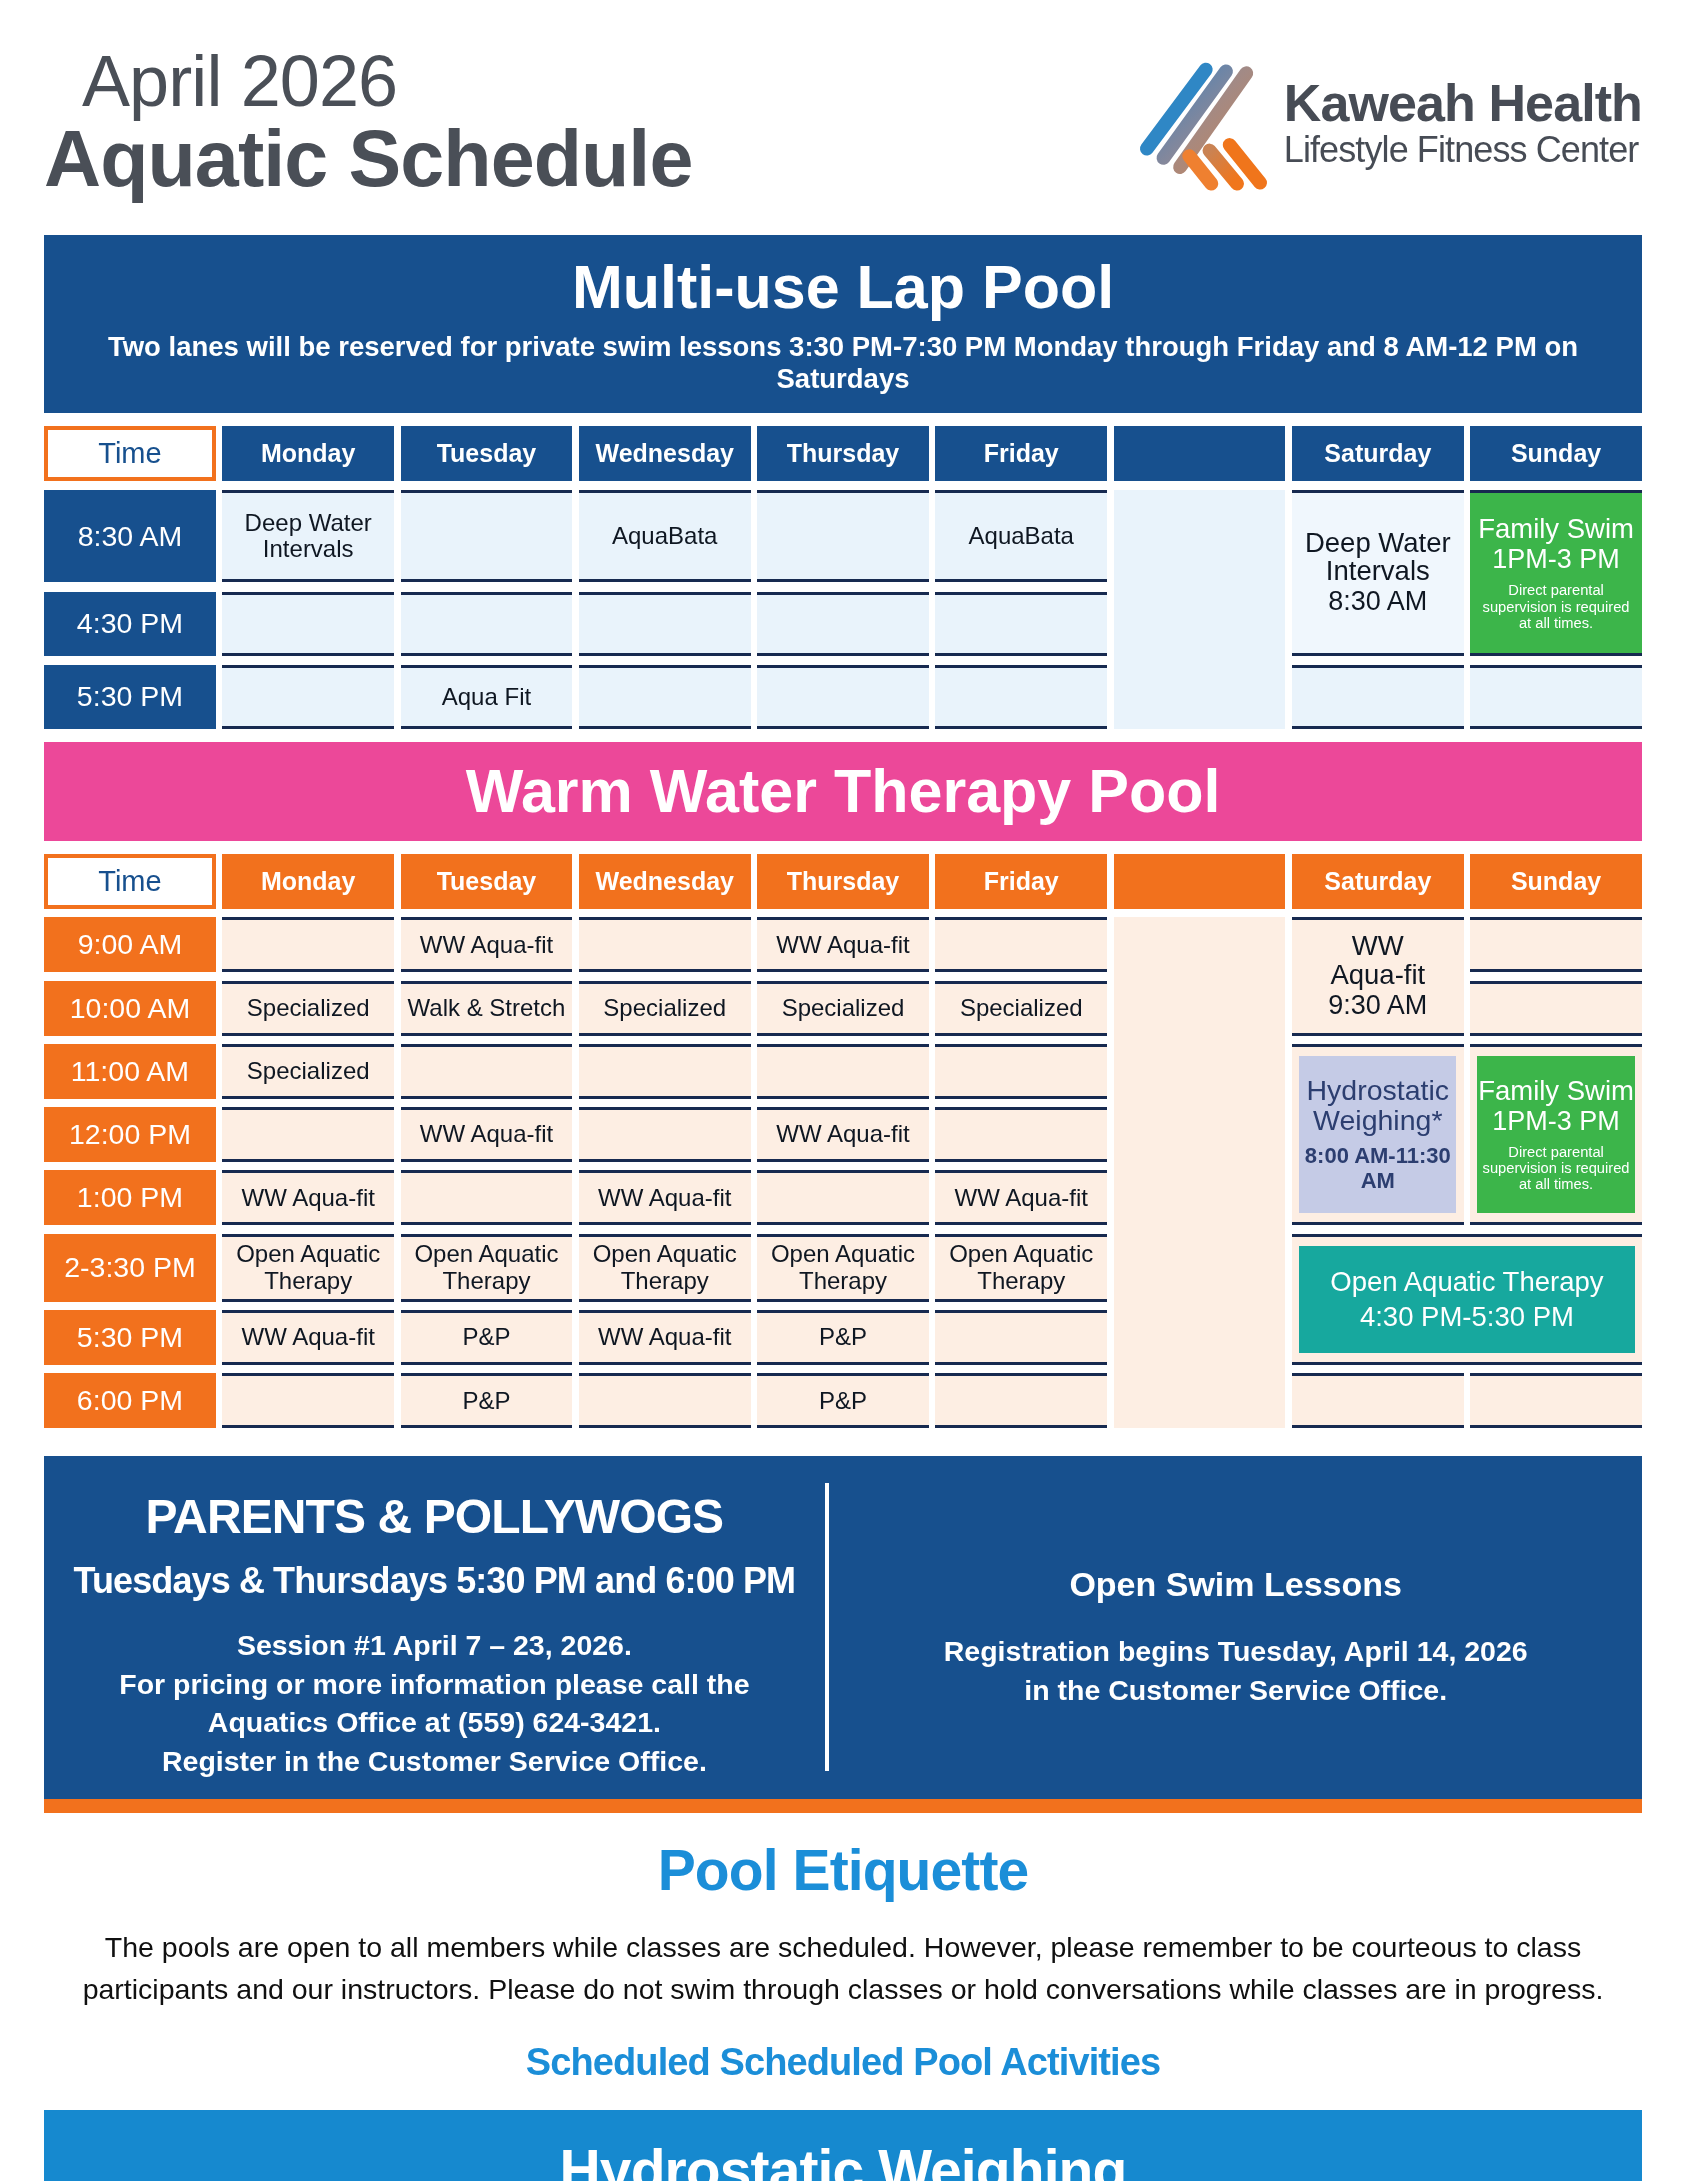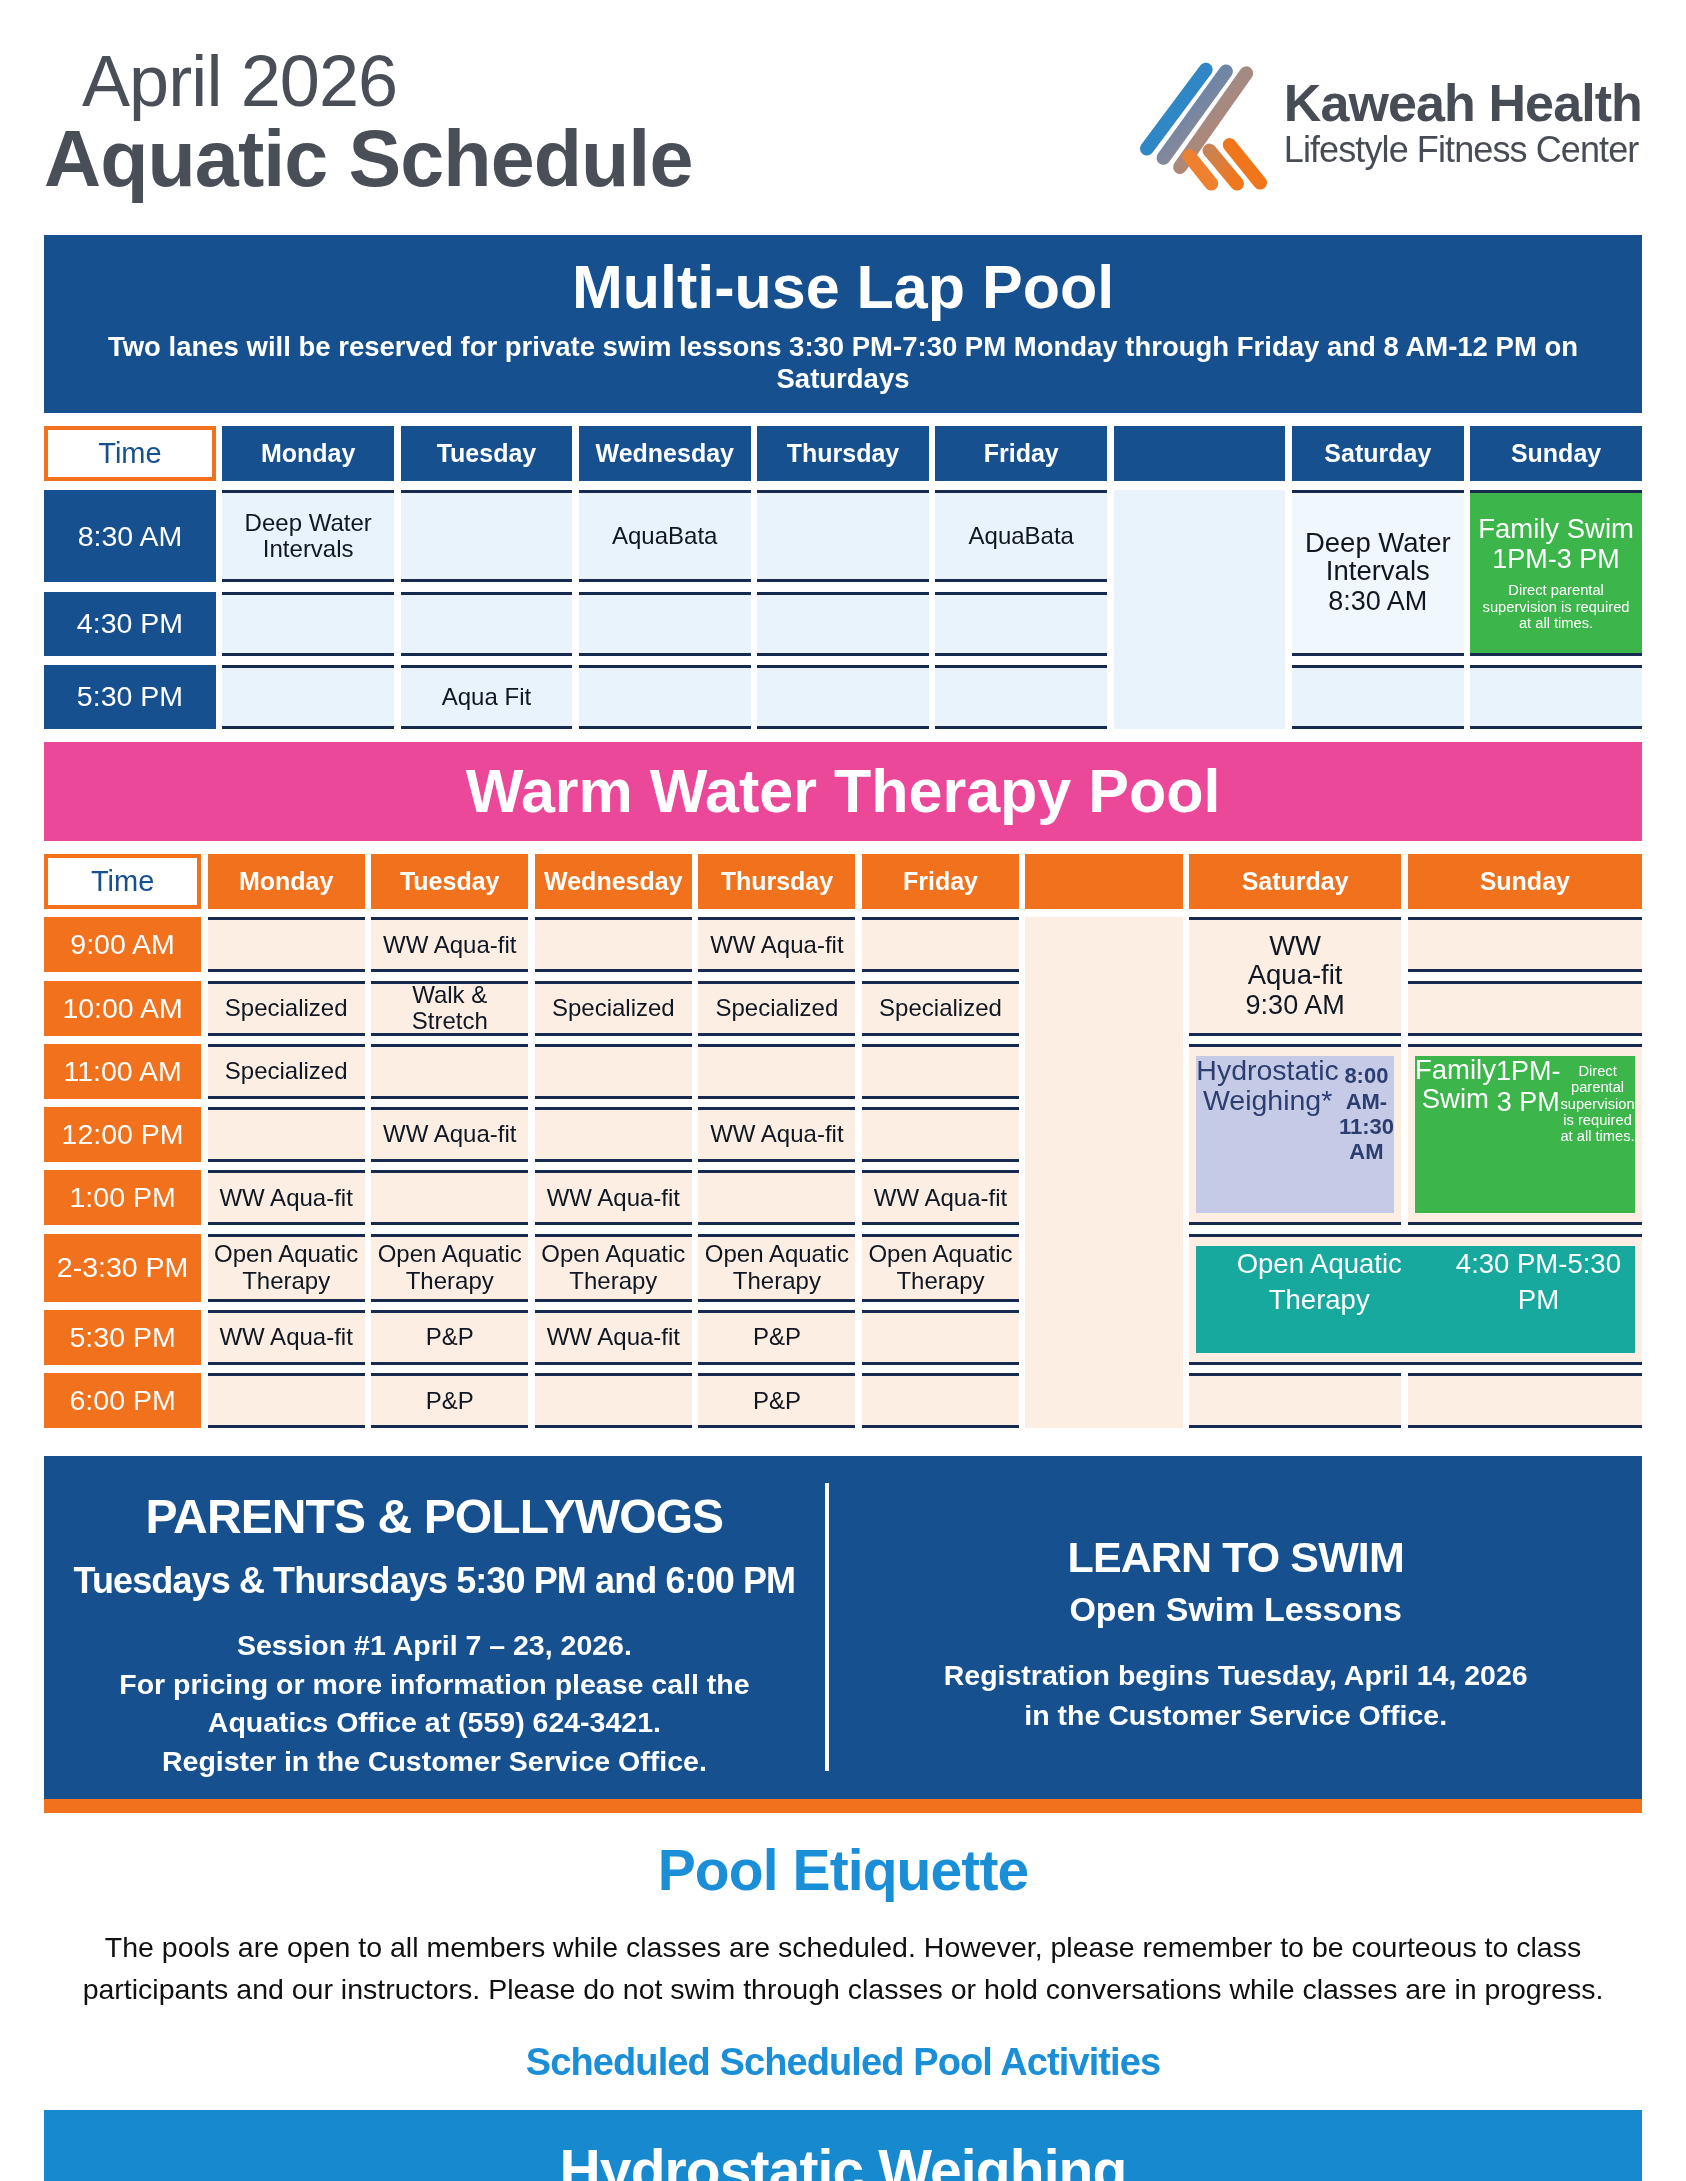--- a/index.html
+++ b/index.html
@@ -39,21 +39,21 @@
         border-top:3.7px solid #172a50;border-bottom:3.7px solid #172a50;
         font-size:24px;color:#0f1722;line-height:1.1;padding:1.8px 5.5px;box-sizing:border-box;}
   .lblue{background:#e9f3fb;}
   .lighter{background:#f0f7fd;}
   .peach{background:#fdeee3;}
   .strip{border:none;}
   .green-full{background:#3cb54a;border-top:3.7px solid #172a50;border-bottom:3.7px solid #172a50;color:#fff;}
   .blk-title{font-size:27.5px;line-height:1.05;}
   .blk-time{font-size:27px;line-height:1.15;}
   .blk-note{font-size:14.7px;line-height:1.1;margin-top:7.3px;}
-  .inner{display:flex;flex-direction:row;justify-content:center;text-align:center;
+  .inner{display:flex;flex-direction:column;justify-content:center;text-align:center;
          align-self:stretch;flex:1;margin:7.3px 1.8px;}
   .inner-lav{background:#c5cbe6;color:#2c3e70;}
   .inner-lav .blk-title{font-size:28.5px;}
   .inner-lav .blk-time{font-size:22px;font-weight:bold;margin-top:7.3px;}
   .inner-green{background:#3cb54a;color:#fff;}
   .inner-teal{background:#17a89e;color:#fff;font-size:27.5px;line-height:1.3;}
 
   
   .info-band{background:#17508e;color:#fff;margin-top:27.5px;position:relative;display:flex;min-height:290px;}
   .info-band .col{padding:33px 27.5px;box-sizing:border-box;display:flex;flex-direction:column;justify-content:space-between;text-align:center;}
@@ -265,21 +265,20 @@
       <div class="pp-sched">Tuesdays &amp; Thursdays 5:30 PM and 6:00 PM</div>
       <div class="pp-body">
         <div>Session #1 April 7 – 23, 2026.</div>
         <div>For pricing or more information please call the</div>
         <div>Aquatics Office at (559) 624-3421.</div>
         <div>Register in the Customer Service Office.</div>
       </div>
     </div>
     <div class="vdivider"></div>
     <div class="col right">
-      <div class="lts-title">LEARN TO SWIM</div>
       <div class="lts-sub">Open Swim Lessons</div>
       <div class="lts-body">
         <div>Registration begins Tuesday, April 14, 2026</div>
         <div>in the Customer Service Office.</div>
       </div>
     </div>
     <div class="orange-strip"></div>
   </div>
 
   <div class="etiquette">

